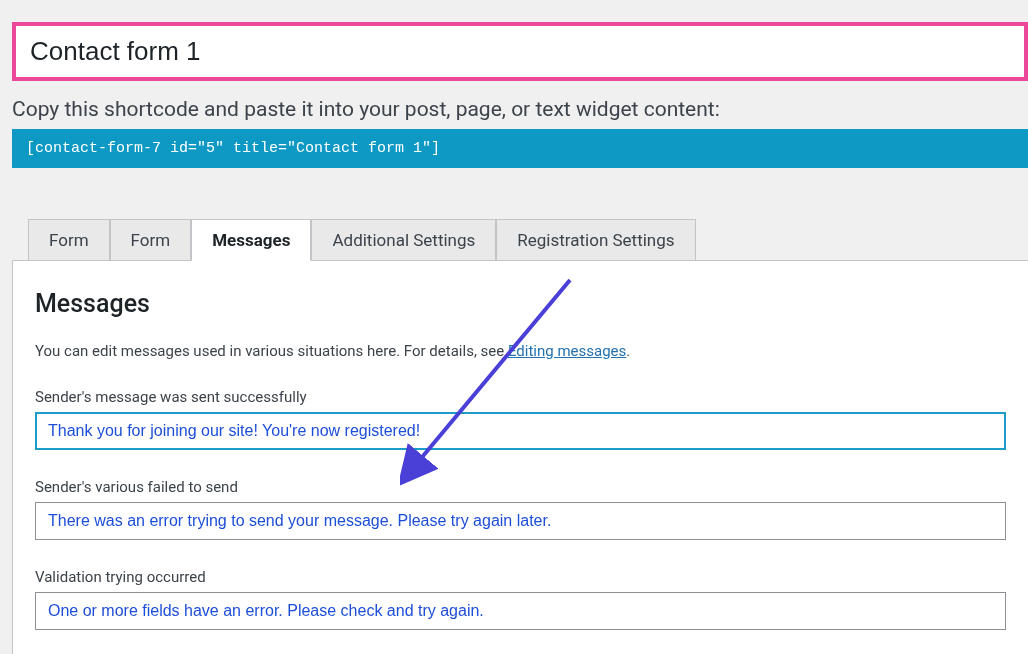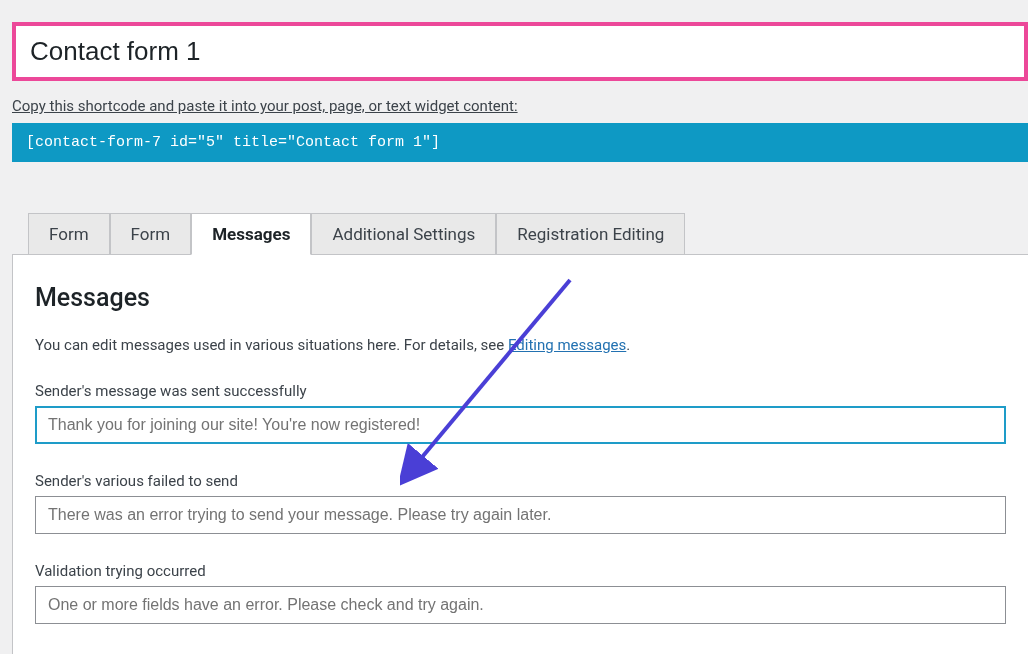--- a/index.html
+++ b/index.html
@@ -18,23 +18,22 @@
       margin: 22px 0 16px 12px;
       padding: 10px 14px;
       font-size: 26px;
       font-weight: 400;
       color: #1d2327;
       border: 4px solid #ec4899;
       background: #fff;
     }
     .shortcode-label {
       margin: 0 0 8px 12px;
-      font-size: 15px;
+      font-size: 21px;
       color: #3c434a;
-      text-decoration: underline;
     }
     .shortcode-box {
       margin: 0 0 50px 12px;
       padding: 11px 14px;
       background: #0e99c4;
       color: #fff;
       font-family: "Courier New", Courier, monospace;
       font-size: 15px;
     }
     .tabs {
@@ -85,21 +84,21 @@
     .field-label {
       display: block;
       font-size: 15px;
       color: #3c434a;
       margin-bottom: 6px;
     }
     .field-input {
       width: 100%;
       padding: 9px 12px;
       font-size: 16px;
-      color: #737373;
+      color: #1d4ed8;
       border: 1px solid #8c8f94;
       background: #fff;
     }
     .field-input.focused {
       border: 2px solid #1e9cc8;
       padding: 8px 11px;
     }
     .arrow {
       position: absolute;
       left: 400px;
@@ -116,21 +115,21 @@
 
 <div class="shortcode-label">Copy this shortcode and paste it into your post, page, or text widget content:</div>
 
 <div class="shortcode-box">[contact-form-7 id="5" title="Contact form 1"]</div>
 
 <div class="tabs">
   <div class="tab">Form</div>
   <div class="tab">Form</div>
   <div class="tab active">Messages</div>
   <div class="tab">Additional Settings</div>
-  <div class="tab">Registration Editing</div>
+  <div class="tab">Registration Settings</div>
 </div>
 
 <div class="panel">
   <h2>Messages</h2>
   <p class="intro">
     <span>You can edit messages used in various situations here. For details, see </span><a href="#">Editing messages</a><span>.</span>
   </p>
 
   <div class="field-group">
     <label class="field-label">Sender's message was sent successfully</label>

